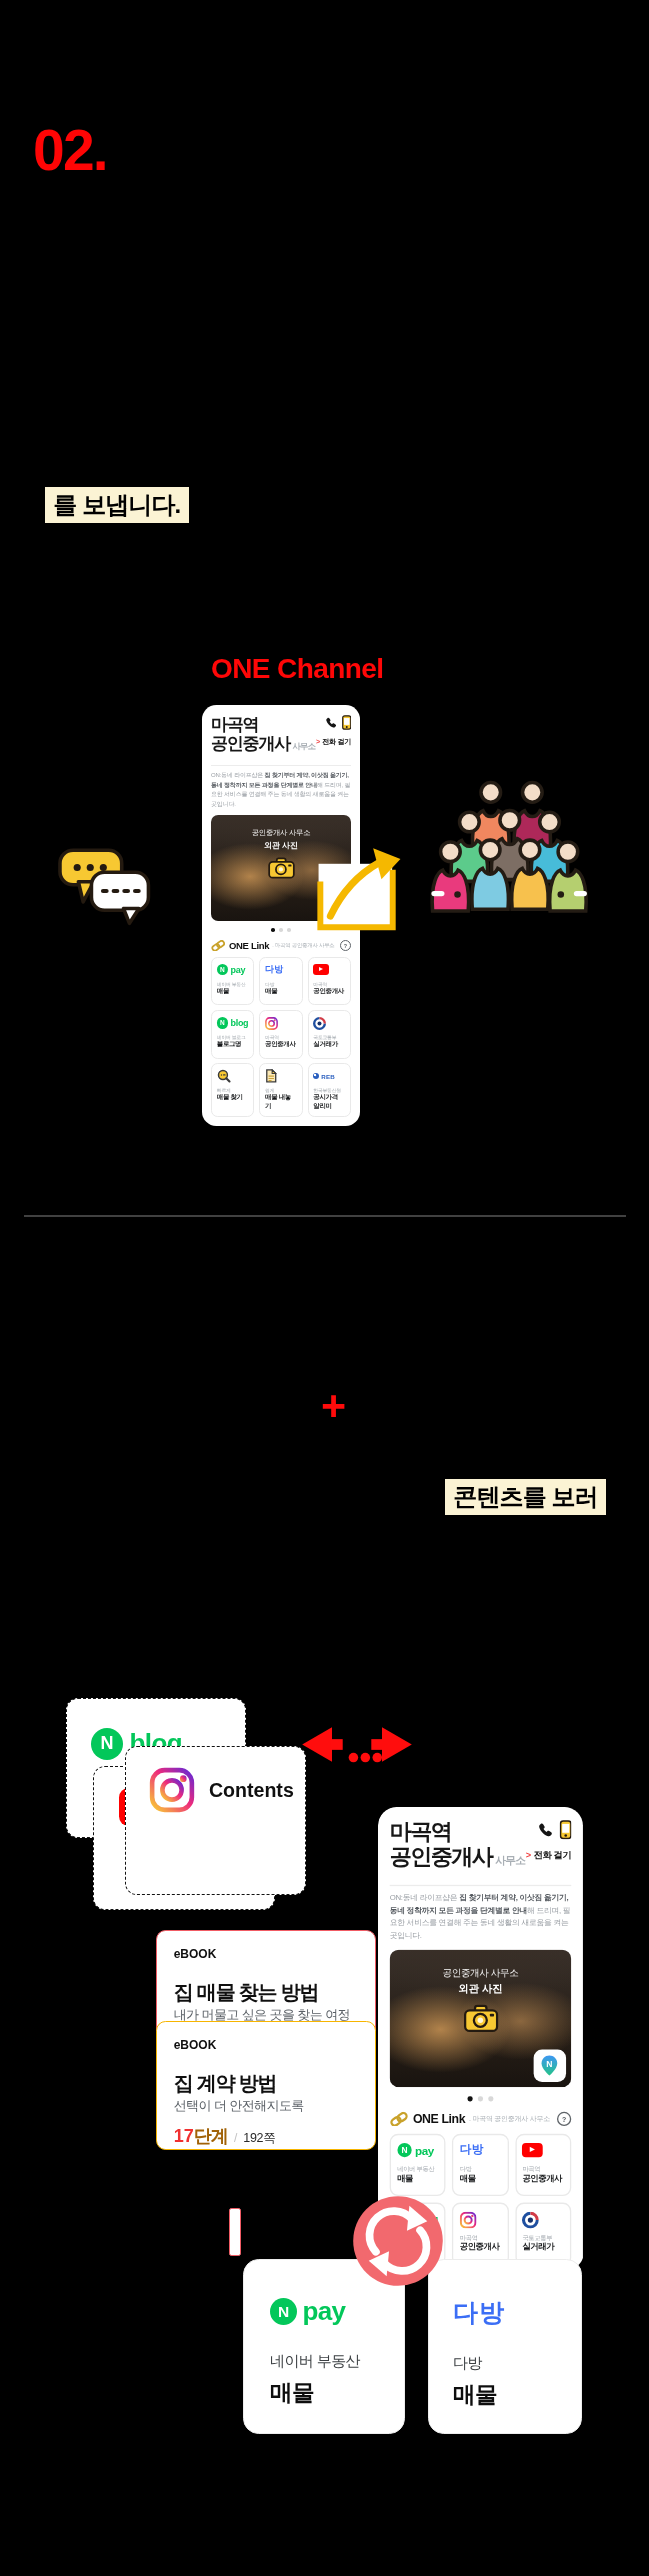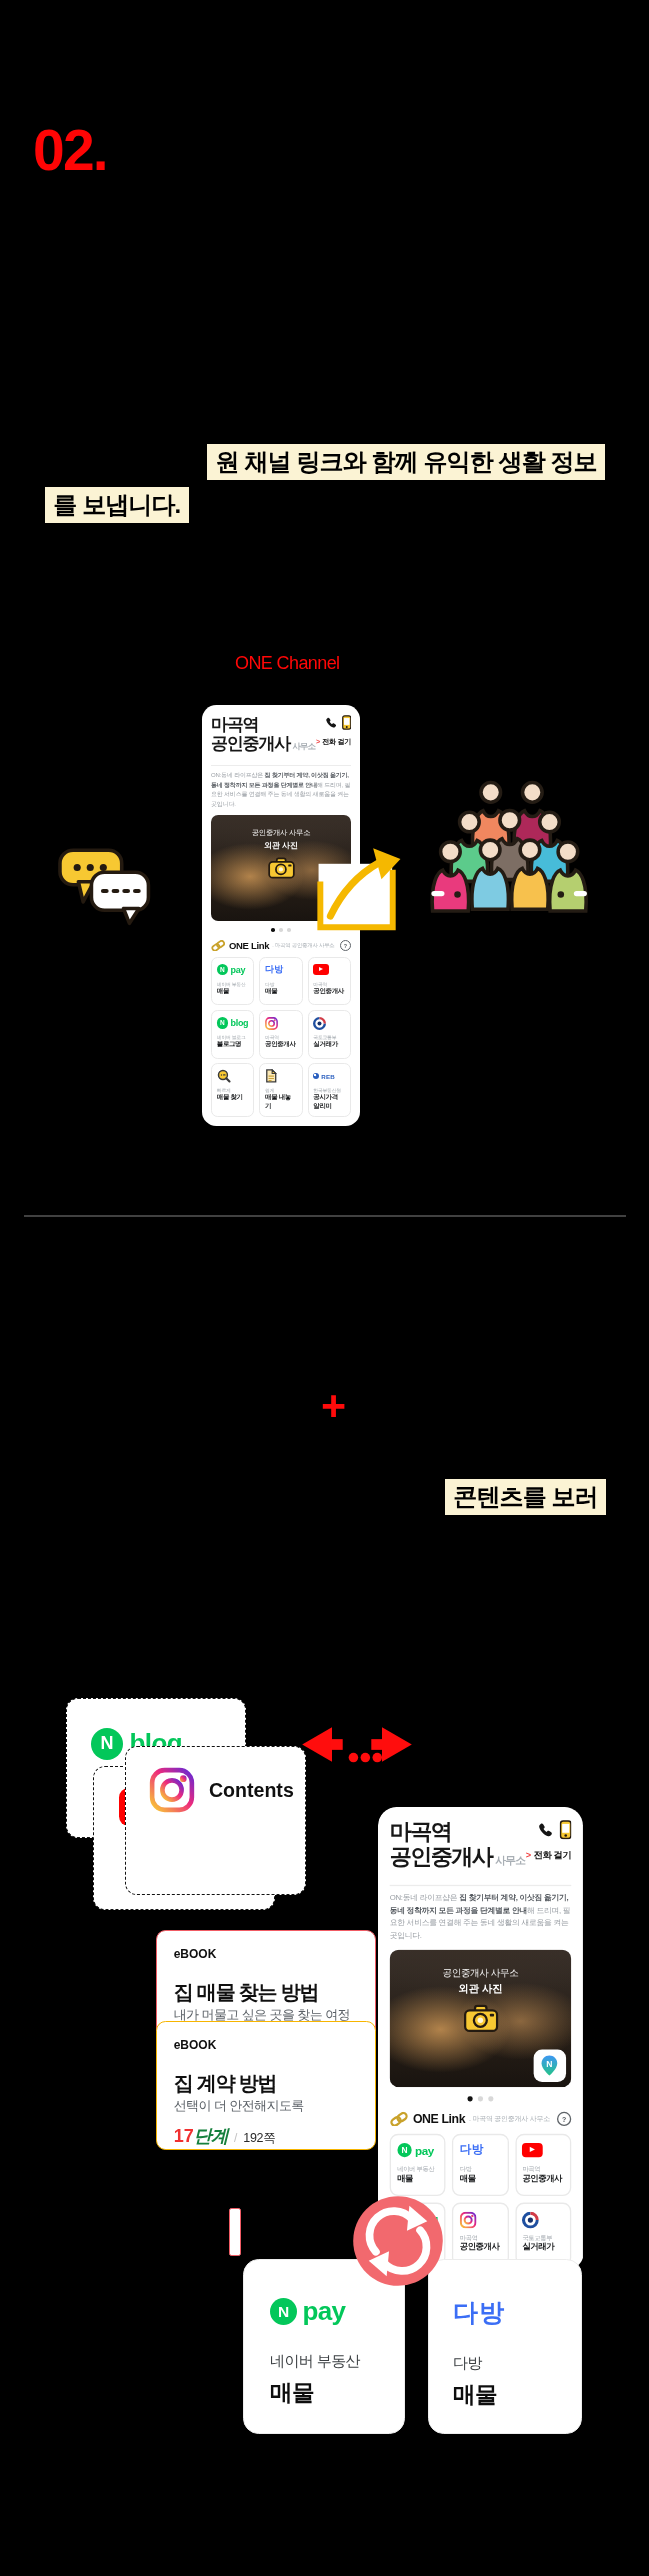--- a/index.html
+++ b/index.html
@@ -8,21 +8,21 @@
   .abs{position:absolute;}
 
   
   .sec-num{left:33px;top:117px;font-size:57px;font-weight:900;color:#ff0505;letter-spacing:-1.8px;}
   .hl{background:#fbf3d4;color:#000;font-weight:900;font-size:24px;letter-spacing:-0.9px;
       padding:4.8px 8.3px 6.5px;line-height:1.05;white-space:nowrap;}
   .hl1a{right:44px;top:444px;}
   .hl1b{left:33px;top:487px;margin-left:12px;}
   .hl2a{right:43px;top:1479px;}
   .hl2b{left:33px;top:1516px;}
-  .one-channel{left:211px;top:653px;font-size:18px;font-weight:400;color:#ff0707;letter-spacing:-0.6px;margin-left:24px;}
+  .one-channel{left:211px;top:653px;font-size:28px;font-weight:700;color:#ff0707;letter-spacing:-0.6px;}
   .plus{left:321px;top:1384px;font-size:43px;font-weight:900;color:#ff0b0b;line-height:1;}
   .rule{left:24px;top:1215px;width:602px;height:1.8px;background:#414141;}
 
   
   .sms-card{left:67px;top:757px;width:156px;height:359px;background:#fff;border:1.8px dashed #141414;
             border-radius:4.8px;z-index:1;box-sizing:border-box;text-align:center;}
   .sms-title{margin-top:20px;font-size:31px;font-weight:900;color:#0d0d0d;letter-spacing:0.6px;}
   .bubbles{left:57px;top:847px;z-index:4;}
 
   
@@ -100,21 +100,21 @@
 
   
   .ebook{background:#fff;border-radius:9.5px;box-sizing:border-box;padding:15.5px 16.7px;}
   .ebook1{left:156px;top:1930px;width:220px;height:189px;border:1.8px solid #f15b64;z-index:4;}
   .ebook2{left:156px;top:2021px;width:220px;height:129px;border:1.8px solid #f7b500;z-index:5;}
   .ebook-tag{font-size:12px;font-weight:900;color:#101010;letter-spacing:0;}
   .ebook-title{font-size:20px;font-weight:900;color:#101010;letter-spacing:-1.2px;margin-top:18px;}
   .ebook-desc{font-size:13px;color:#5a6066;letter-spacing:-0.6px;}
   .ebook-stat{margin-top:9px;display:flex;align-items:baseline;}
   .stat-num{font-size:18px;font-weight:900;color:#f03030;}
-  .stat-unit{font-size:18px;font-weight:900;color:#15803d;letter-spacing:-0.9px;font-style:italic;}
+  .stat-unit{font-size:18px;font-weight:900;color:#a16207;letter-spacing:-0.9px;}
   .stat-sep{font-size:12px;color:#c3c3c3;margin:0 6px;}
   .stat-pages{font-size:12.5px;color:#2a2a2a;letter-spacing:-0.3px;}
 
   .red-sliver{left:229px;top:2208px;width:12px;height:48px;background:#fff;border:1.8px solid #f15b64;
               border-radius:2.4px;z-index:2;box-sizing:border-box;}
 
   
   .big-card{background:#fff;border:0.6px solid #ececec;border-radius:15.5px;box-sizing:border-box;z-index:6;}
   .card-npay{left:243px;top:2259px;width:162px;height:175px;padding:36px 0 0 26px;}
   .card-dabang{left:428px;top:2259px;width:154px;height:175px;padding:36px 0 0 24px;}
@@ -142,21 +142,20 @@
     </linearGradient>
     <circle id="hd" r="16.5"></circle>
     <path id="bd" d="M -30 58 C -34 10 -21 -8 -13 -11 C -7 2 7 2 13 -11 C 21 -8 34 10 30 58 Z"></path>
   </defs>
 </svg>
 
 <div class="stage">
 
   <div class="abs sec-num">02.</div>
 
-  <div class="abs hl hl1a">원 채널 링크와 함께 유익한 생활 정보</div>
   <div class="abs hl hl1b">를 보냅니다.</div>
 
   <div class="abs one-channel">ONE Channel</div>
 
 
   <svg class="abs bubbles" width="95" height="79" viewBox="0 0 160 132">
     <rect x="5" y="5" width="104" height="58" rx="22" fill="#f7c832" stroke="#241a10" stroke-width="6"></rect>
     <path d="M36,58 L62,58 L44,92 Z" fill="#f7c832" stroke="#241a10" stroke-width="6" stroke-linejoin="round"></path>
     <circle cx="34" cy="34" r="6" fill="#241a10"></circle>
       <circle cx="56" cy="34" r="6" fill="#241a10"></circle>

